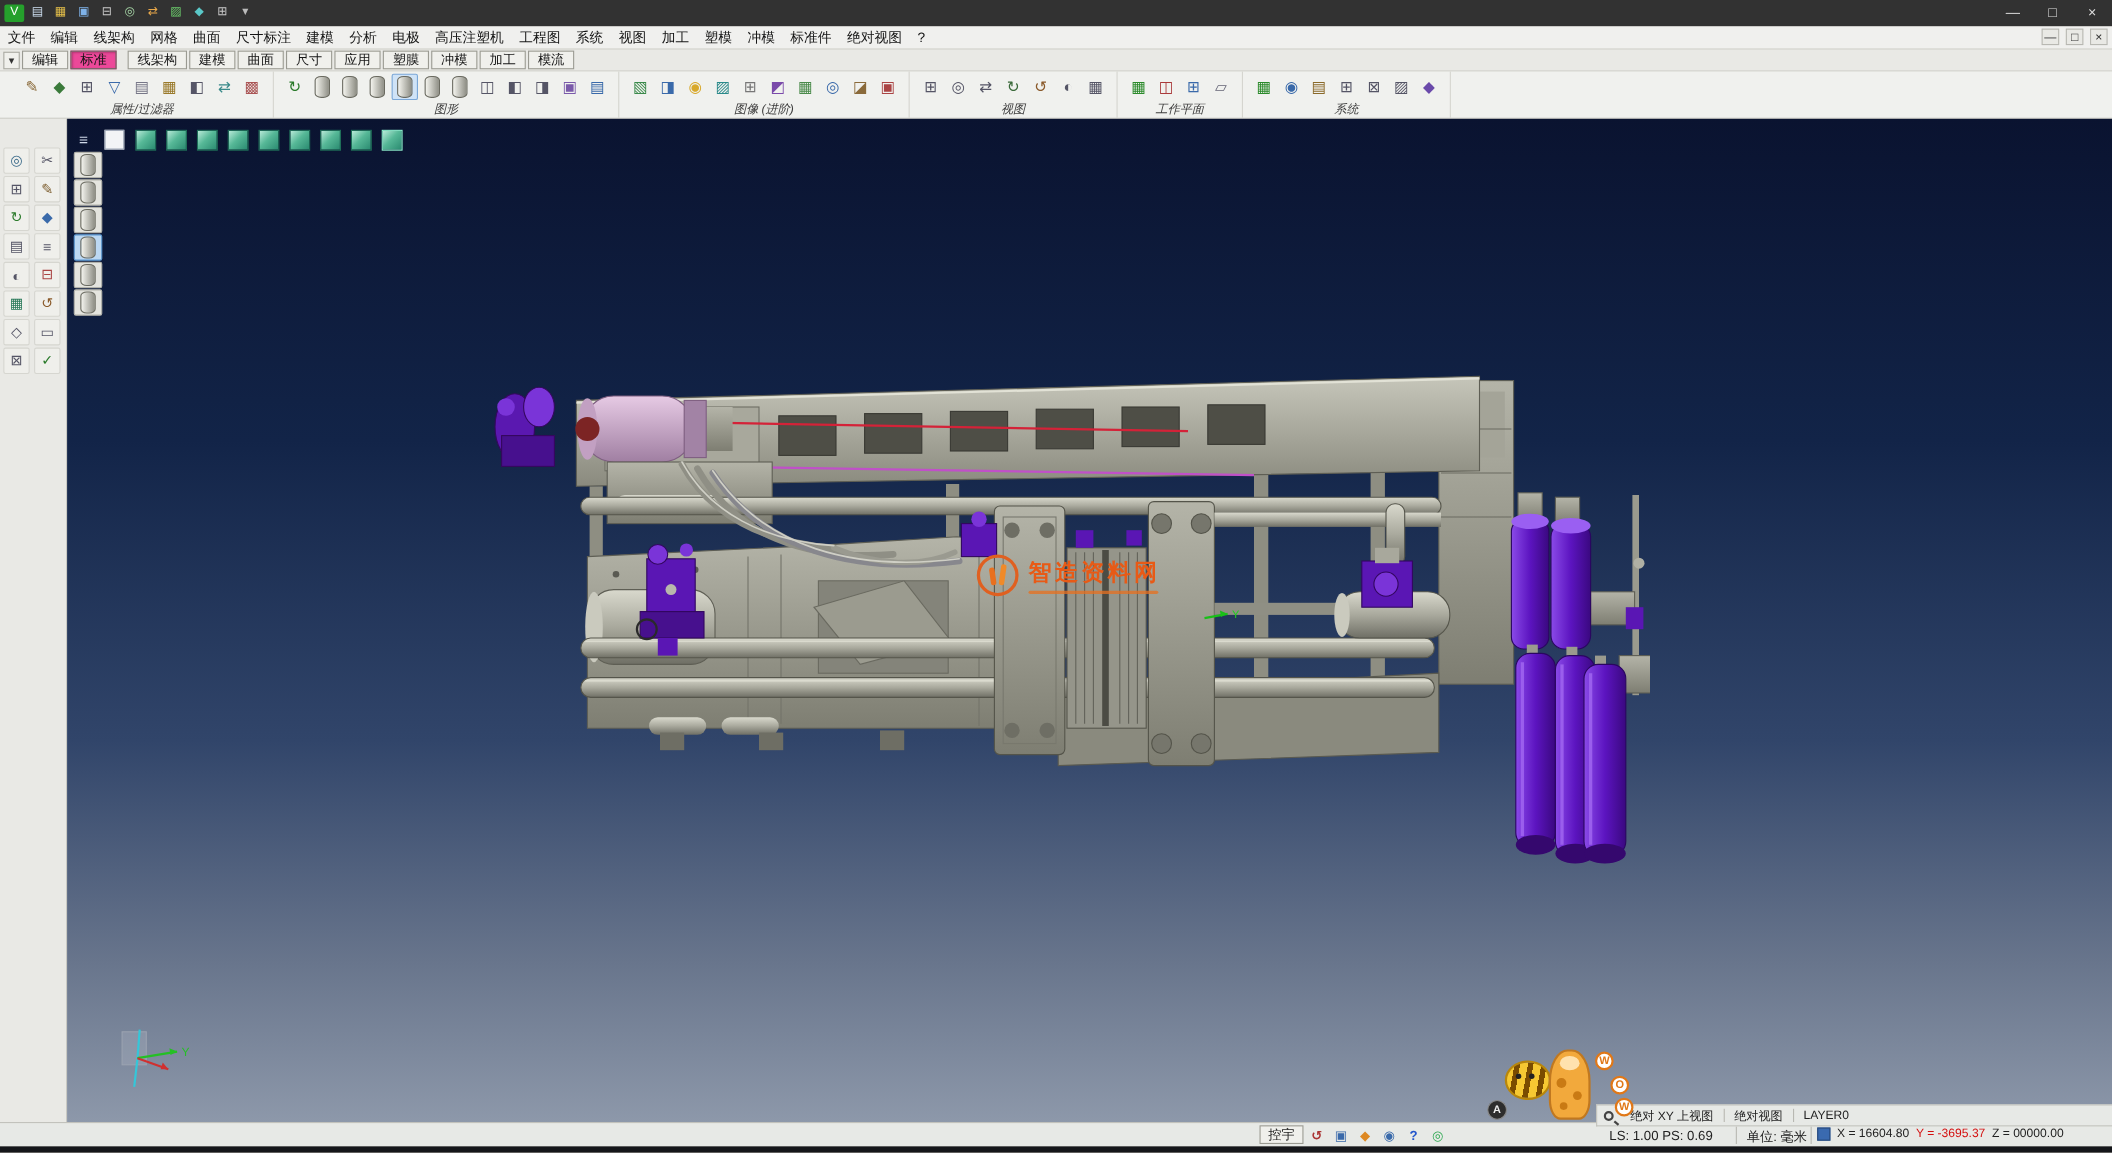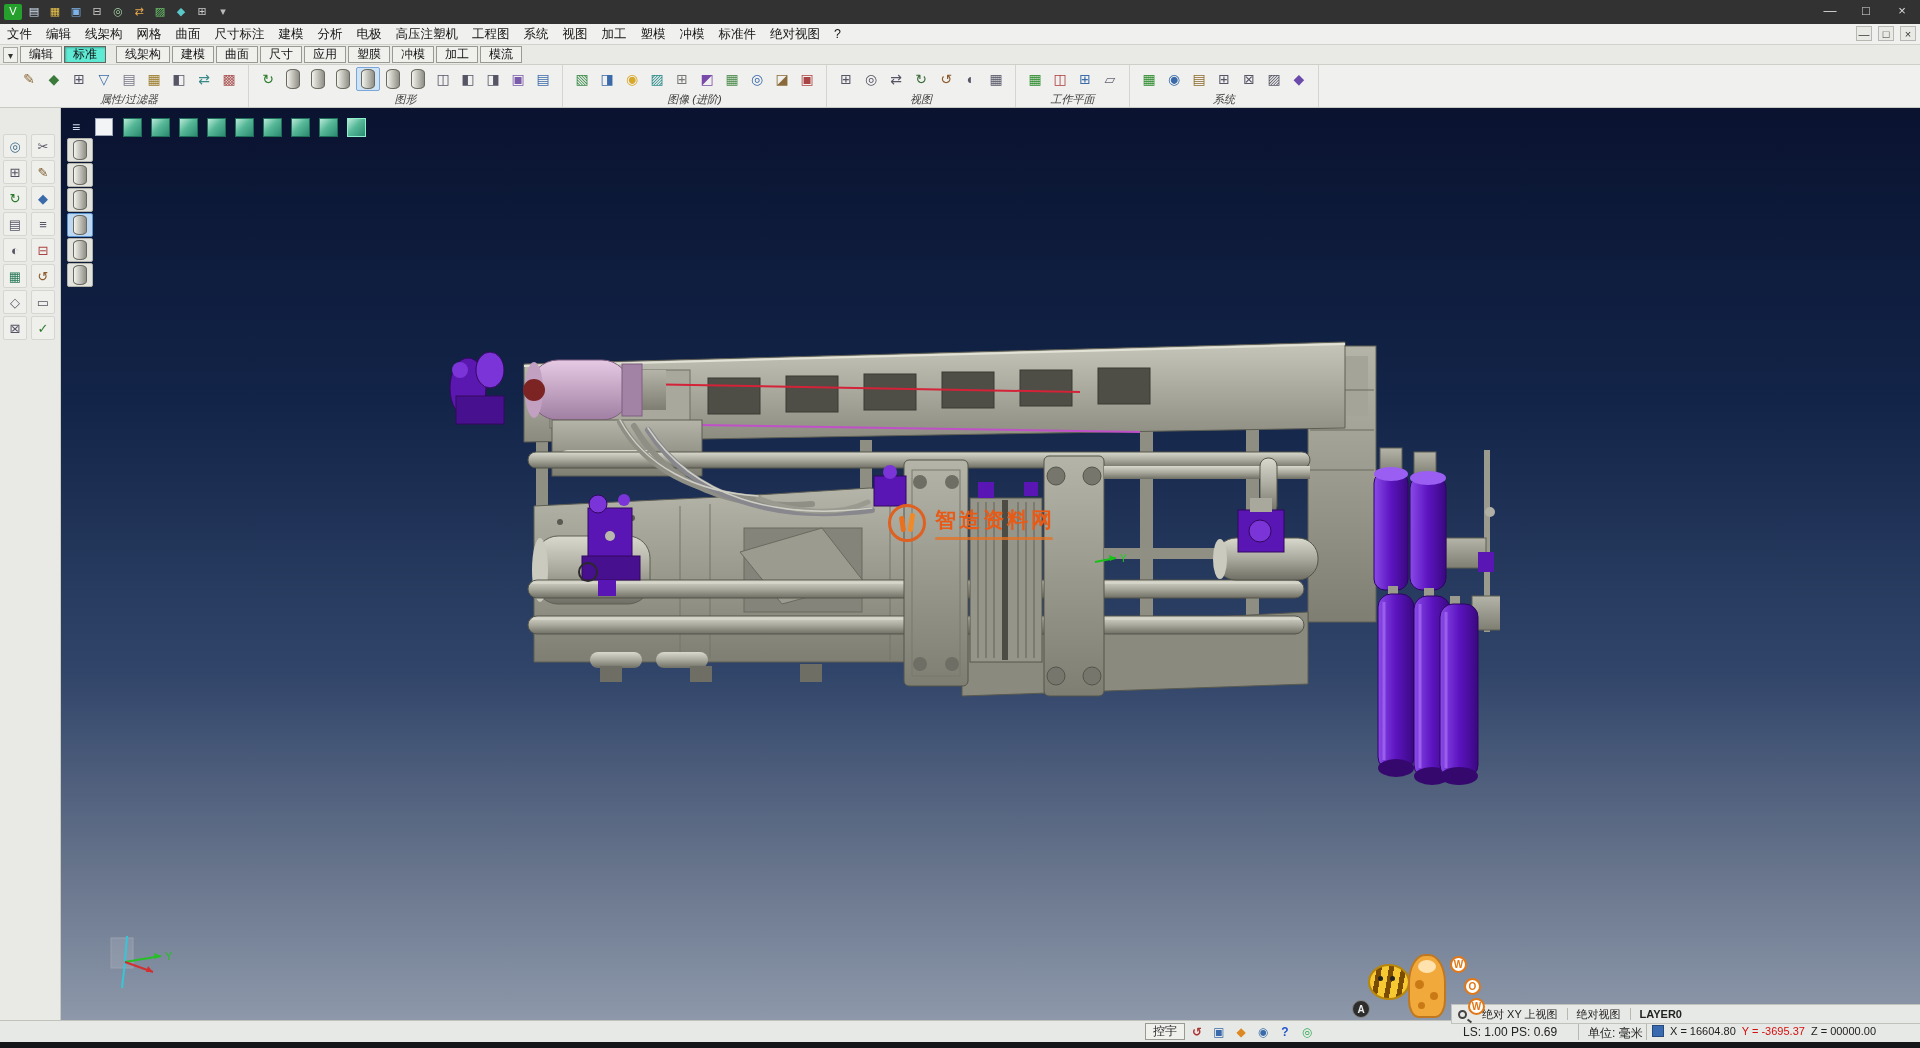--- a/index.html
+++ b/index.html
@@ -24,21 +24,21 @@
   .mdi-btn { width:16px; height:15px; font-size:11px; line-height:14px; text-align:center;
     color:#333; border:1px solid #b8b8b2; background:#e9e9e5; }
 
   
   .tabrow { height:20px; background:#e9e9e5; display:flex; align-items:center; gap:2px;
     padding-left:3px; font-size:12px; border-bottom:1px solid #cfcfc9; color:#141414; }
   .tab-dd { width:15px; height:16px; text-align:center; line-height:15px; font-size:10px;
     border:1px solid #a8a8a0; background:#f0f0ec; color:#333; }
   .tab { border:1px solid #9a9a92; background:#f0f0ec; padding:0 8px; height:17px;
     line-height:15px; white-space:nowrap; }
-  .tab.sel { background:#5eead4; border-color:#66665e; box-shadow:inset 1px 1px 2px rgba(0,0,0,.28); }
+  .tab.sel { background:#ec4899; border-color:#66665e; box-shadow:inset 1px 1px 2px rgba(0,0,0,.28); }
   .tr-sep { width:6px; }
 
   
   .toolbar { height:43px; background:#f0f1ee; border-bottom:1px solid #c9c9c3;
     display:flex; align-items:stretch; padding-left:10px; }
   .tgroup { display:flex; flex-direction:column; padding:2px 7px 0; border-right:1px solid #d5d5cf; }
   .ticons { display:flex; gap:1px; height:27px; align-items:center; }
   .tbi { width:24px; height:24px; display:inline-flex; align-items:center; justify-content:center;
     font-size:14px; color:#556; border-radius:2px; border:1px solid transparent; }
   .tbi.sel { background:#cfe3f7; border-color:#7aa7d7; }
@@ -110,21 +110,21 @@
 
   
   .rowA { position:absolute; right:0; top:1004px; width:469px; height:20px; background:#e7e9e6;
     border:1px solid #c2c2bc; border-right:none; display:flex; align-items:center;
     font-size:11px; color:#222; z-index:4; padding-left:6px; }
   .mag { width:9px; height:9px; border:2px solid #444; border-radius:50%; position:relative; margin-right:6px; }
   .mag::after { content:""; position:absolute; width:5px; height:2px; background:#444;
     left:7px; top:8px; transform:rotate(40deg); }
   .ra-item { padding:0 9px; white-space:nowrap; }
   .ra-sep { width:1px; height:12px; background:#b8b8b2; }
-  .ra-item.bold { font-weight:bold; }
+  .ra-item.bold { font-weight:normal; }
 
   .statusbar { position:absolute; left:0; top:1020px; width:1920px; height:22px; background:#e7e9e6;
     border-top:1px solid #c2c2bc; font-size:12px; color:#222; z-index:3; }
   .pin { position:absolute; left:1145px; top:2px; border:1px solid #9a9a92; background:#f0f0ec;
     padding:0 7px; height:17px; line-height:15px; }
   .sticons { position:absolute; left:1188px; top:2px; display:flex; gap:4px; }
   .st-icon { width:18px; height:18px; display:inline-flex; align-items:center; justify-content:center;
     font-size:12px; font-weight:bold; }
   .lsps { position:absolute; left:1463px; top:4px; white-space:nowrap; }
   .vsep { position:absolute; width:1px; height:16px; top:3px; background:#b8b8b2; }

